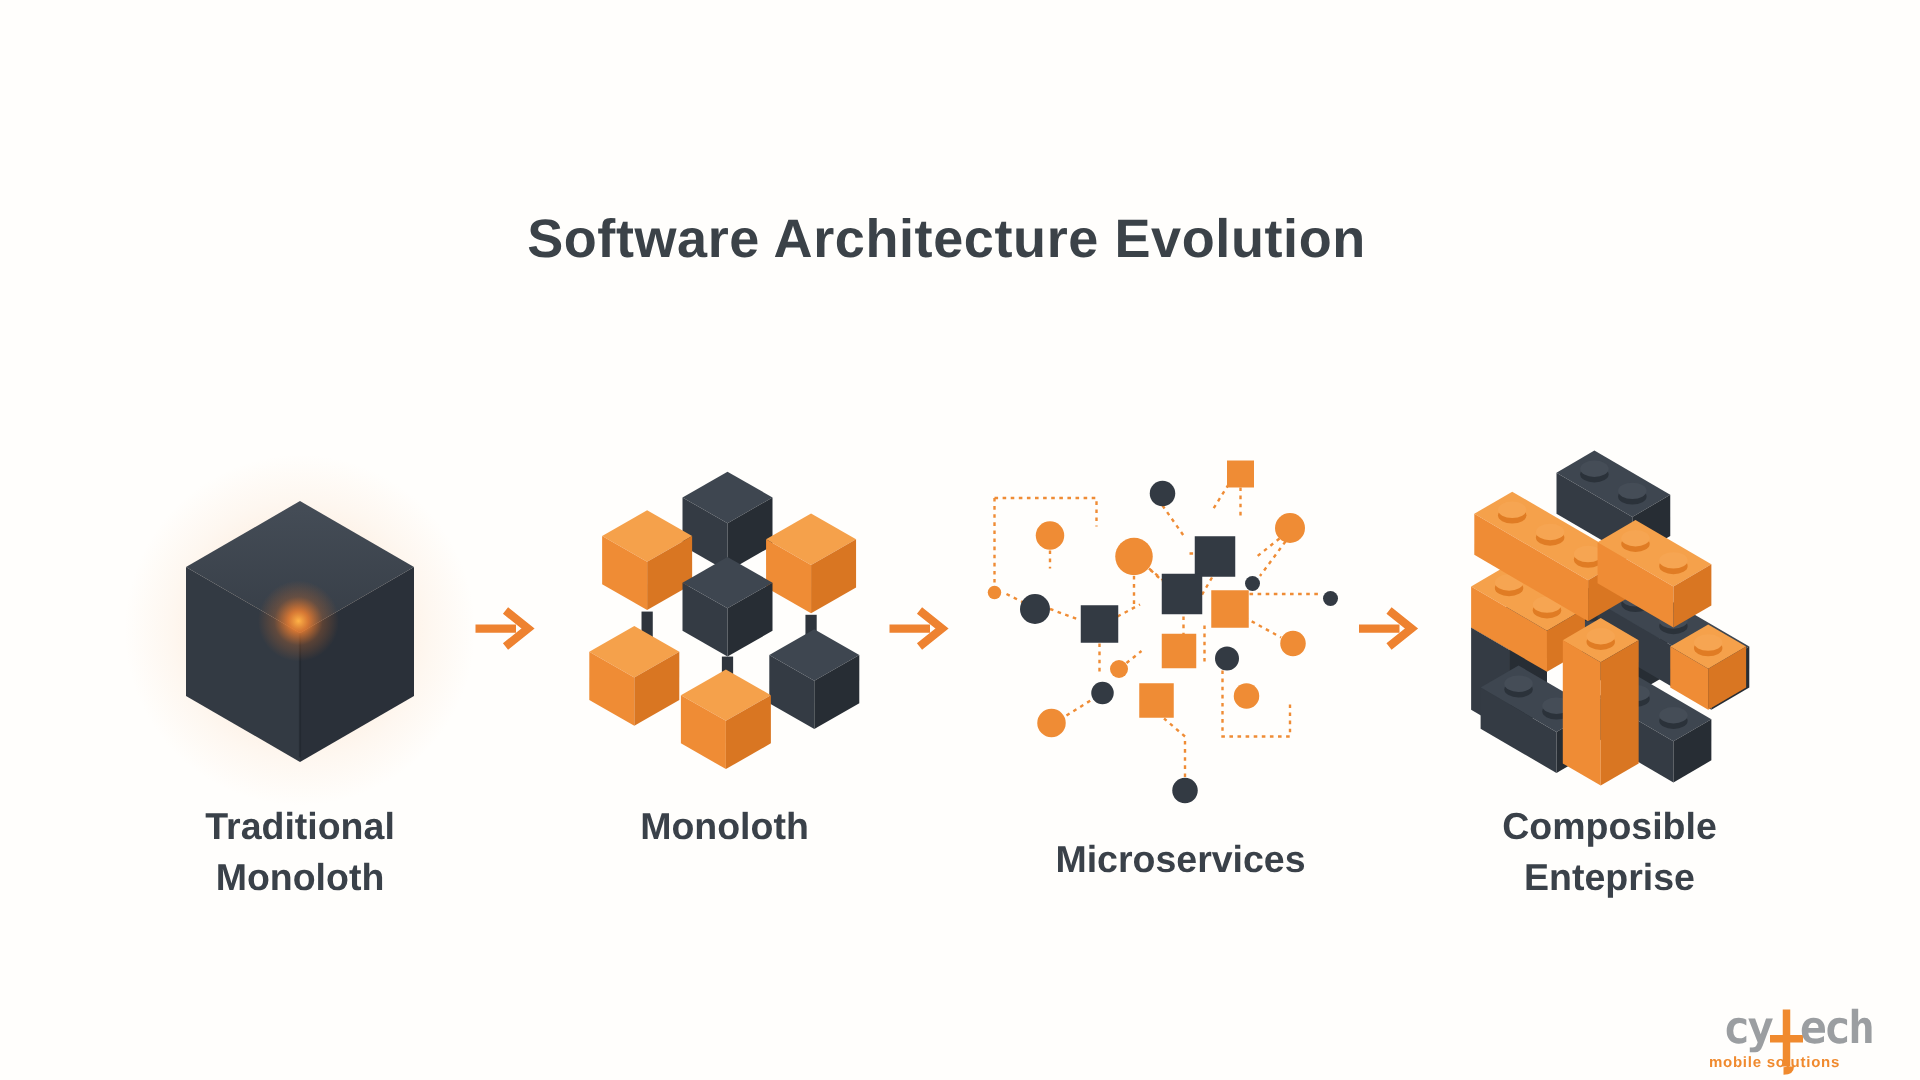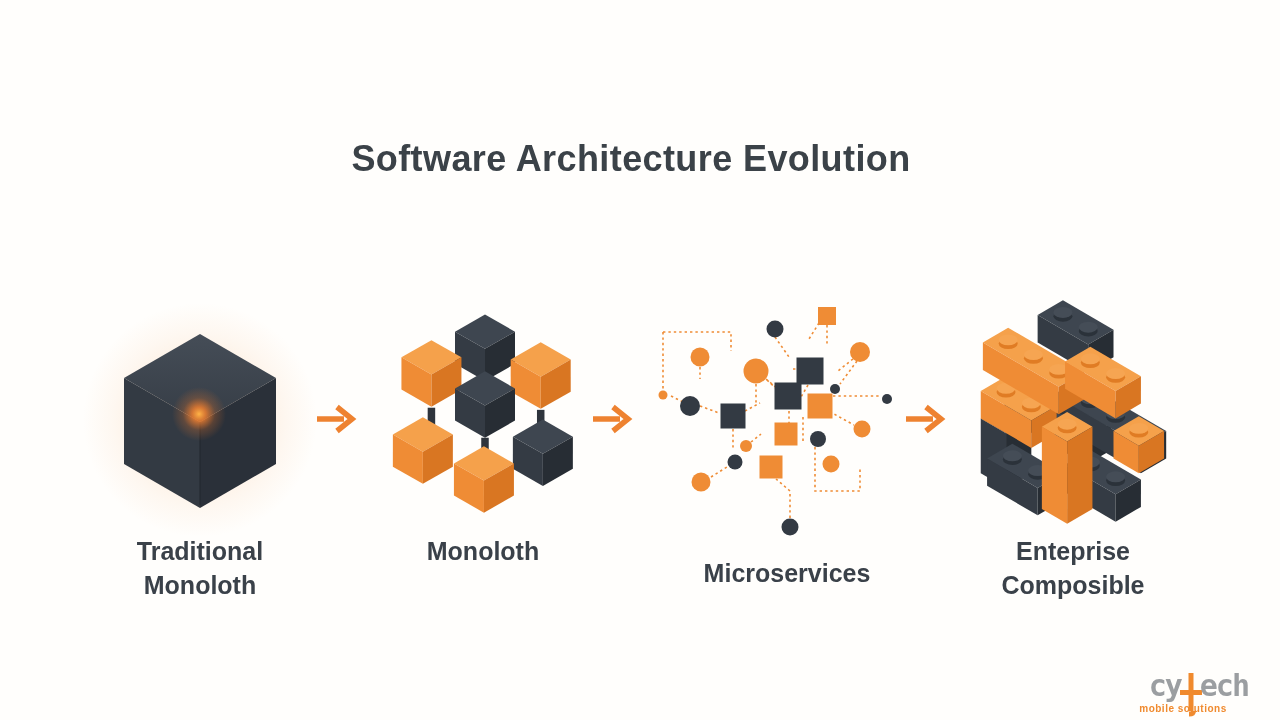--- a/index.html
+++ b/index.html
@@ -231,22 +231,22 @@
       <ellipse cx="118" cy="159.5" rx="9" ry="5.2" fill="#454d57"></ellipse>
       <ellipse cx="142" cy="177" rx="9" ry="5.2" fill="#2b323a"></ellipse>
       <ellipse cx="142" cy="173.5" rx="9" ry="5.2" fill="#454d57"></ellipse>
       <polygon points="96,112 120,126 96,140 72,126" fill="#f5a14b"></polygon>
       <polygon points="72,126 96,140 96,218 72,204" fill="#ef8c35"></polygon>
       <polygon points="120,126 96,140 96,218 120,204" fill="#d97622"></polygon>
       <ellipse cx="96" cy="127" rx="9" ry="5.2" fill="#e07c24"></ellipse>
       <ellipse cx="96" cy="123.5" rx="9" ry="5.2" fill="#f6a552"></ellipse>
     </svg>
   <div class="label" style="left:913px;top:492px;">
+    <span class="lline">Composible</span>
     <span class="lline">Enteprise</span>
-    <span class="lline">Composible</span>
   </div>
 
   <div class="logo">
     <div class="logo-word">
       <span>cy</span>
       <svg class="logo-t" width="22" height="44" viewBox="0 0 22 44">
         <rect x="8.5" y="1" width="5" height="38" fill="#f08a2e"></rect>
         <path d="M13.5,39 Q13.5,42 9,42" stroke="#f08a2e" stroke-width="5" fill="none"></path>
         <rect x="0" y="18" width="22" height="5" fill="#f08a2e"></rect>
       </svg>

